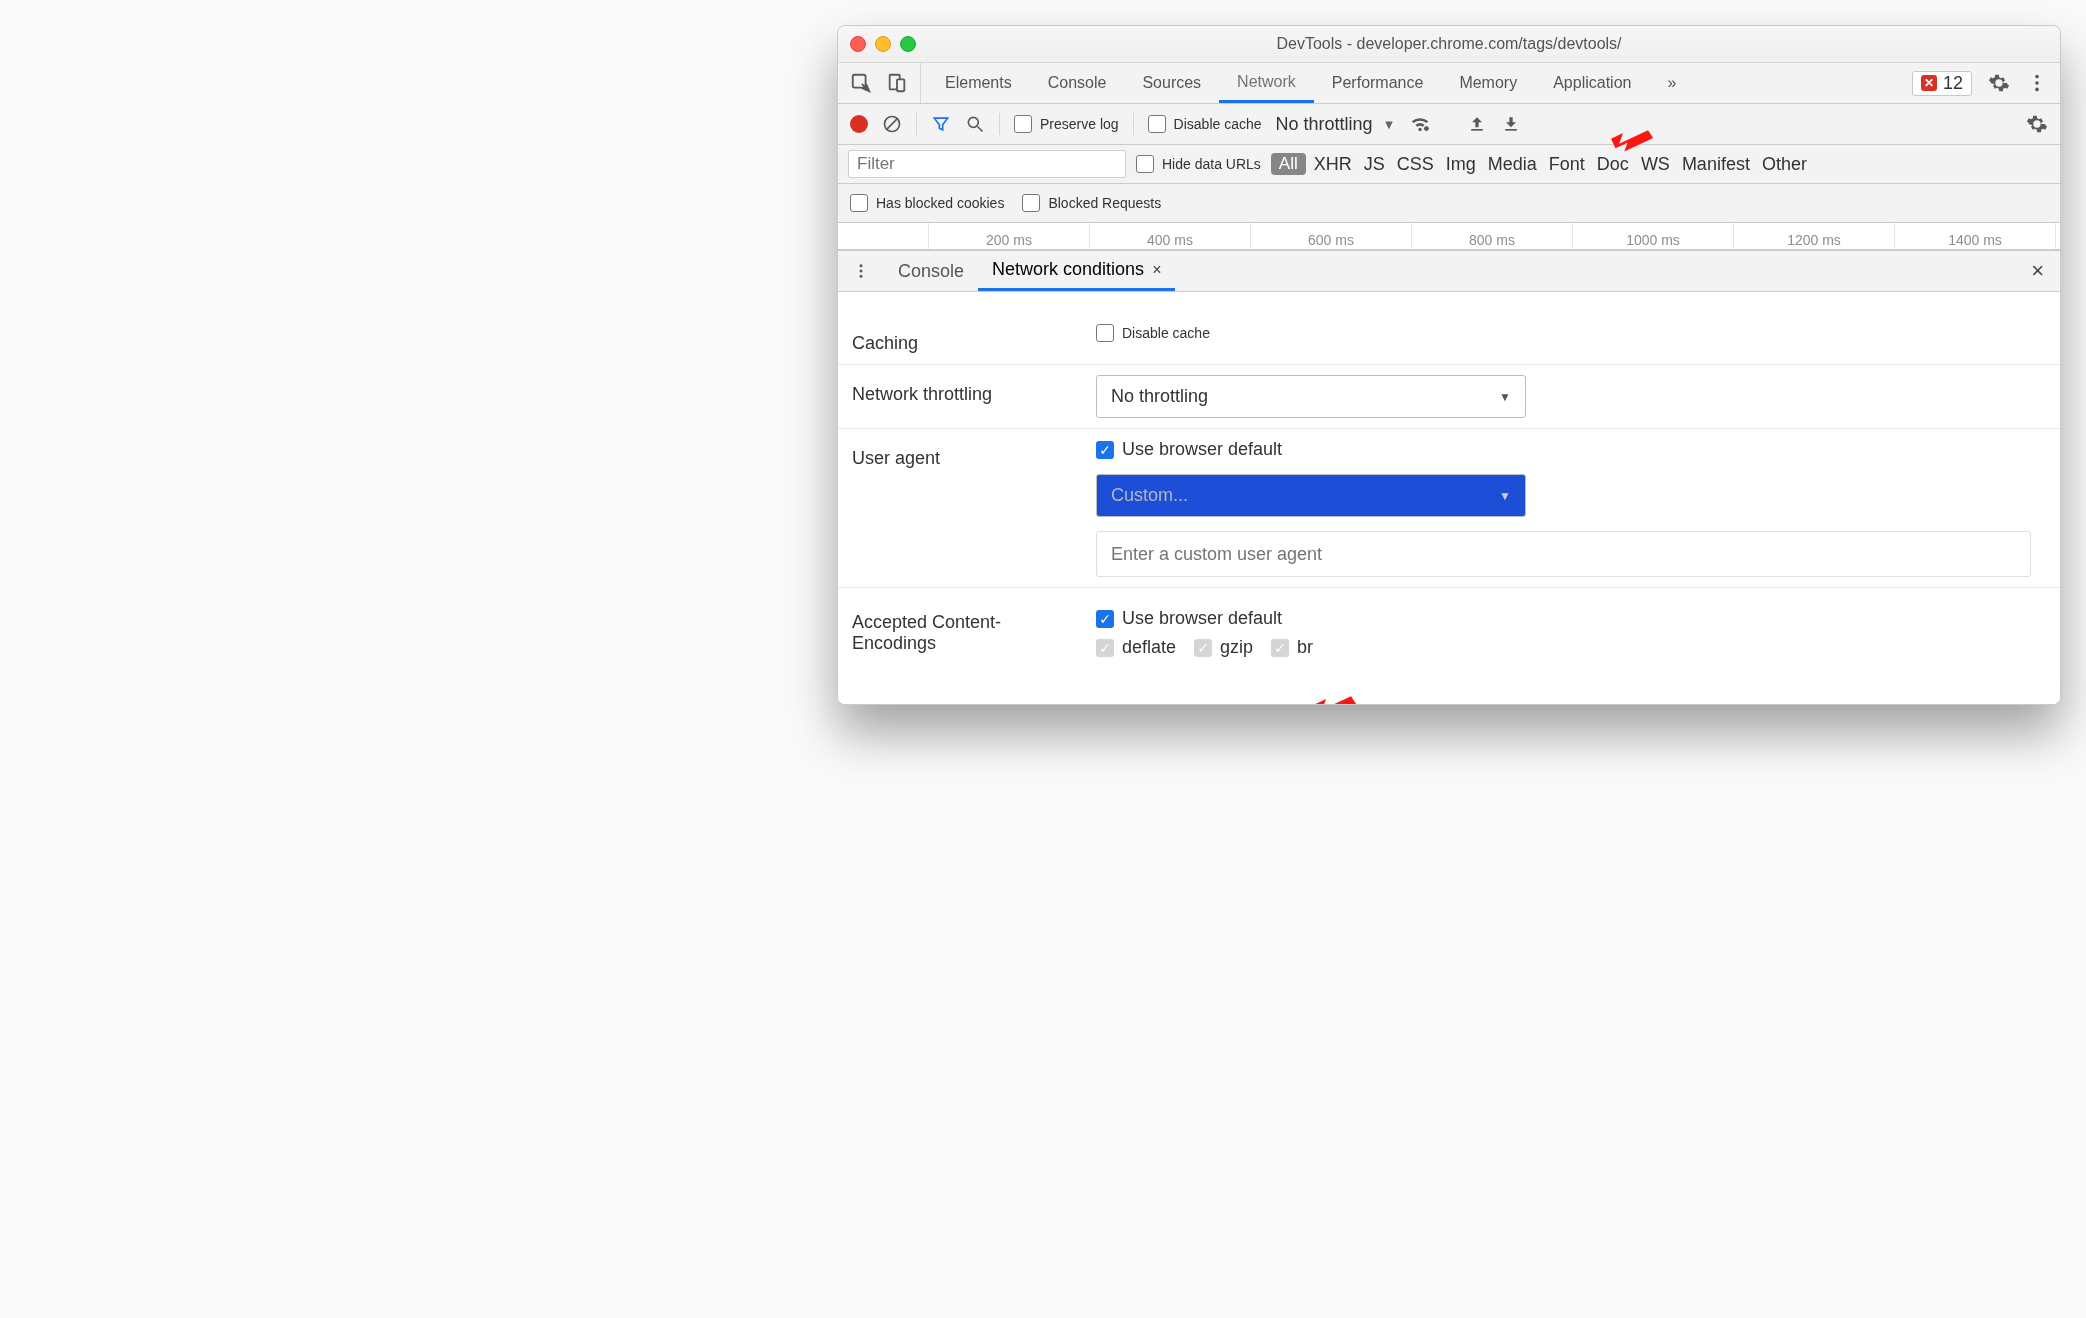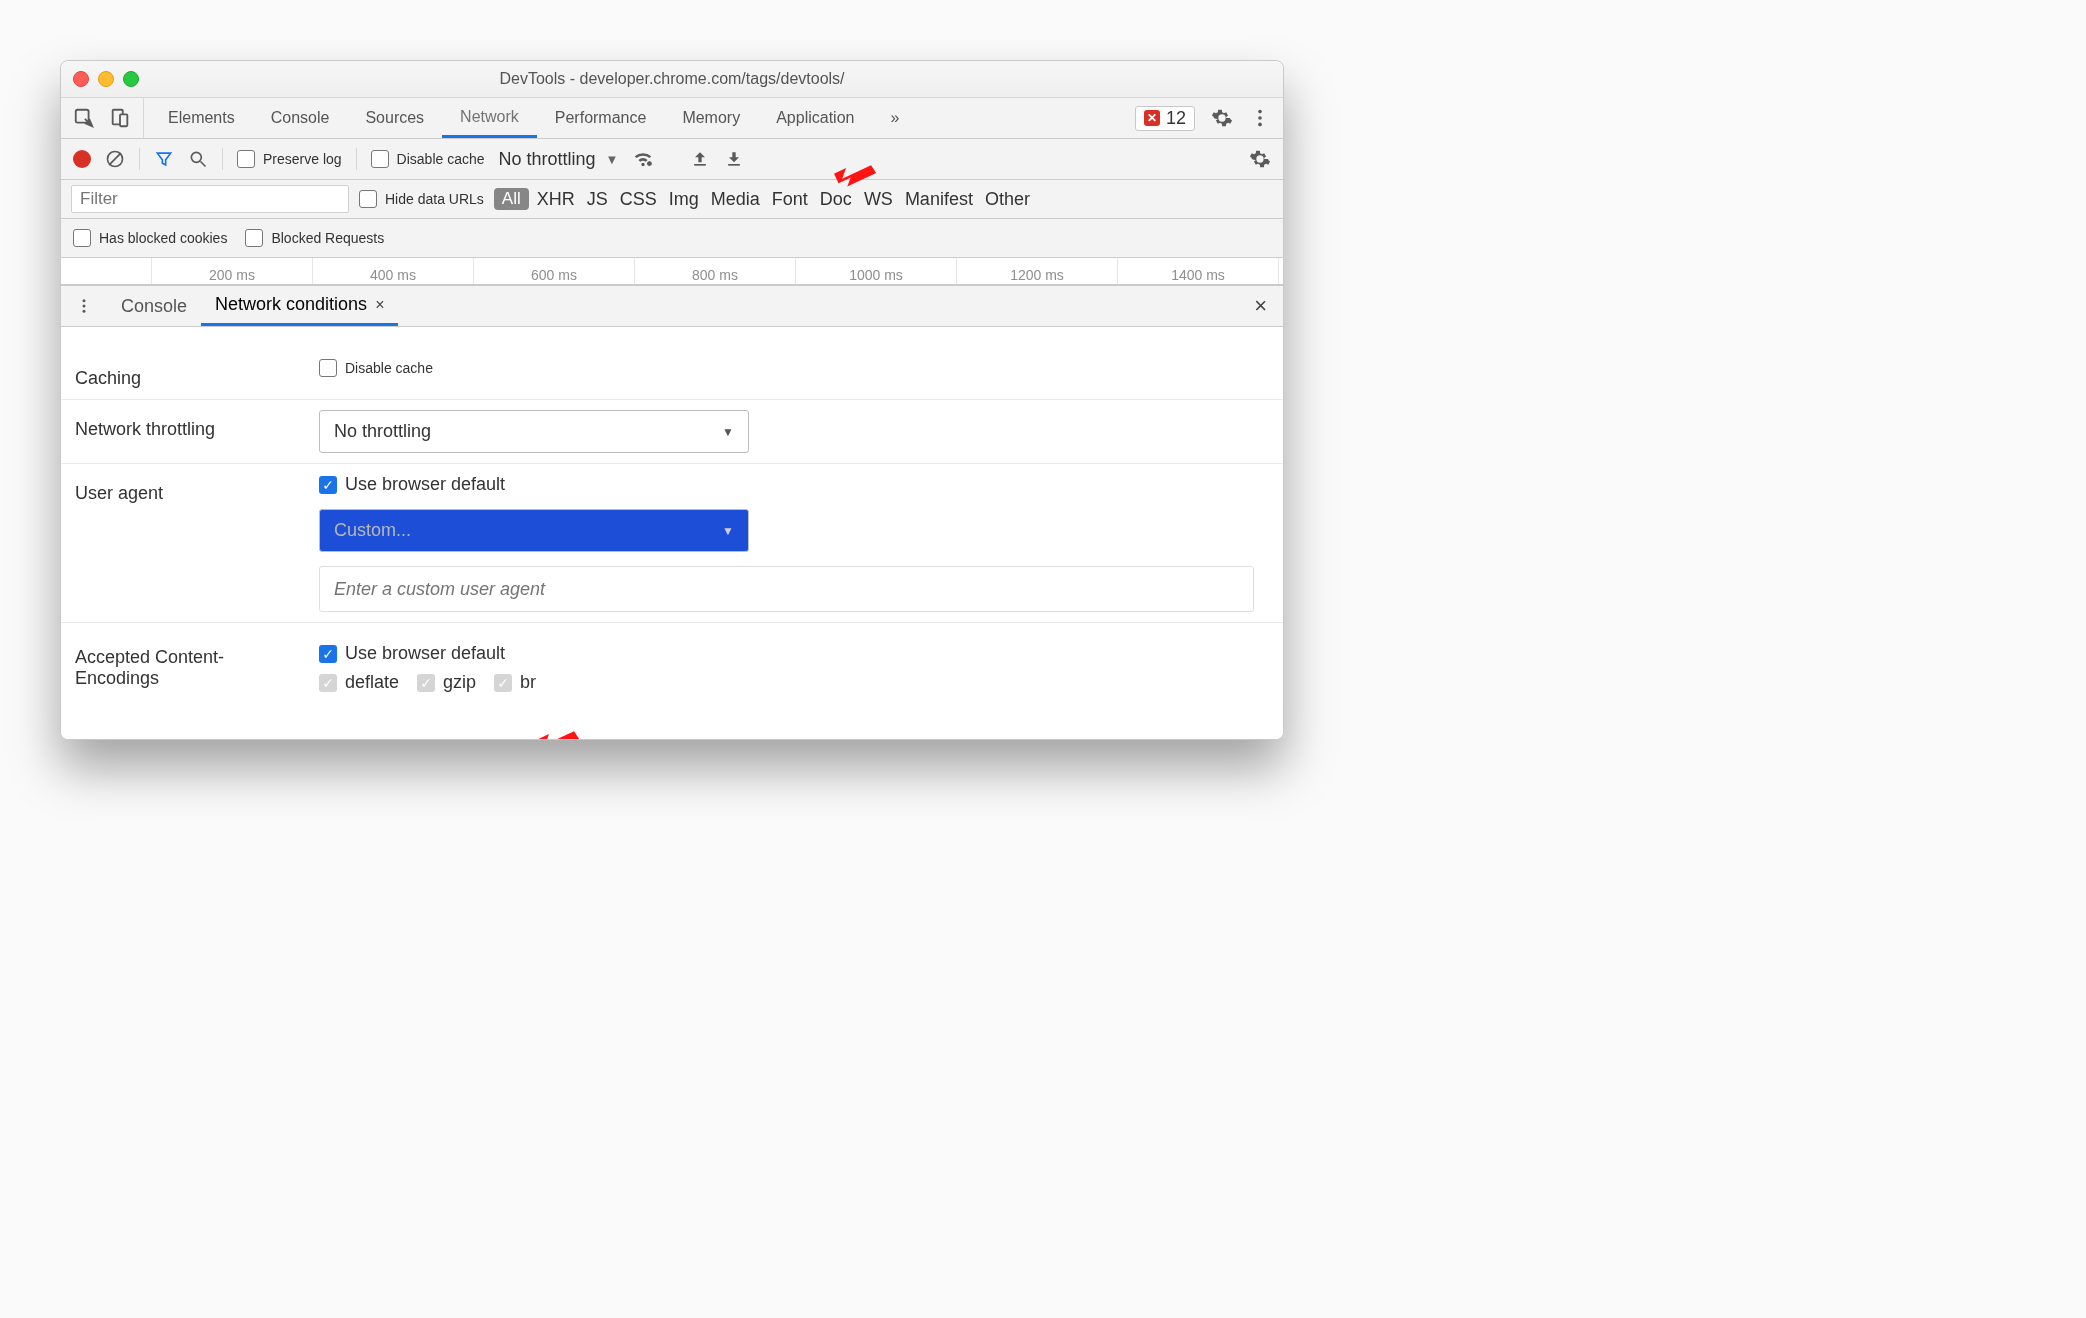--- a/index.html
+++ b/index.html
@@ -12,21 +12,21 @@
     --tab-active-border:#1a73e8;
     --chip-bg:#868686;
     --danger:#d93025;
     --bg:#ffffff;
     --toolbar-bg:#f3f3f3;
     --title-bg:#f8f8f8;
     --shadow: rgba(0,0,0,0.5);
   }
   html,body{margin:0;padding:0;height:100%;background:#fafafa;font-family:-apple-system,Helvetica,Arial,sans-serif;font-size:18px;color:var(--text);}
   
-  .stage{display:flex;align-items:flex-start;justify-content:flex-start;padding:60px;}
+  .stage{display:flex;align-items:flex-start;justify-content:flex-end;padding:25px;}
   .win{
     position:relative;
     width:1222px;
     background:var(--bg);
     border:1px solid #c9c9c9;
     border-radius:8px;
     box-shadow: 0 28px 50px rgba(0,0,0,0.35);
     overflow:hidden;
   }
   
@@ -77,21 +77,21 @@
   
   .nc-body{padding:22px 0 36px;background:#fff;}
   .nc-row{display:flex;gap:22px;padding:10px 14px;align-items:flex-start;border-top:1px solid #eaeaea;}
   .nc-row:first-child{border-top:none;}
   .nc-label{width:222px;font-size:18px;color:var(--text);padding-top:9px;}
   .nc-content{flex:1;display:flex;flex-direction:column;gap:14px;}
   .acc-row{padding-top:20px;}
   .select{display:inline-flex;align-items:center;justify-content:space-between;width:400px;height:41px;border:1px solid #bdbdbd;border-radius:3px;padding:0 14px;font-size:18px;color:#333;background:#fff;}
   .select.disabled{color:#b7b7b7;background:#1d4ed8;}
   .ua-input{width:905px;height:44px;border:1px solid #dedede;border-radius:3px;padding:0 14px;font-size:18px;color:#333;background:#fff;}
-  .ua-input.disabled{color:#0f172a;font-style:italic;}
+  .ua-input.disabled{color:#0f172a;}
   .box-checked{width:18px;height:18px;border-radius:3px;background:var(--blue-checkbox);color:#fff;display:inline-flex;align-items:center;justify-content:center;font-size:14px;}
   .box-dim{width:18px;height:18px;border-radius:3px;background:#d5d5d5;color:#fff;display:inline-flex;align-items:center;justify-content:center;font-size:14px;}
   .inline-check{display:inline-flex;align-items:center;gap:8px;font-size:18px;}
   .enc-row{display:flex;gap:18px;align-items:center;}
   
   .arrow{position:absolute;color:#ff1414;}
   .arrow svg{width:45px;height:45px;}
   
   svg{display:block;}
 </style>

